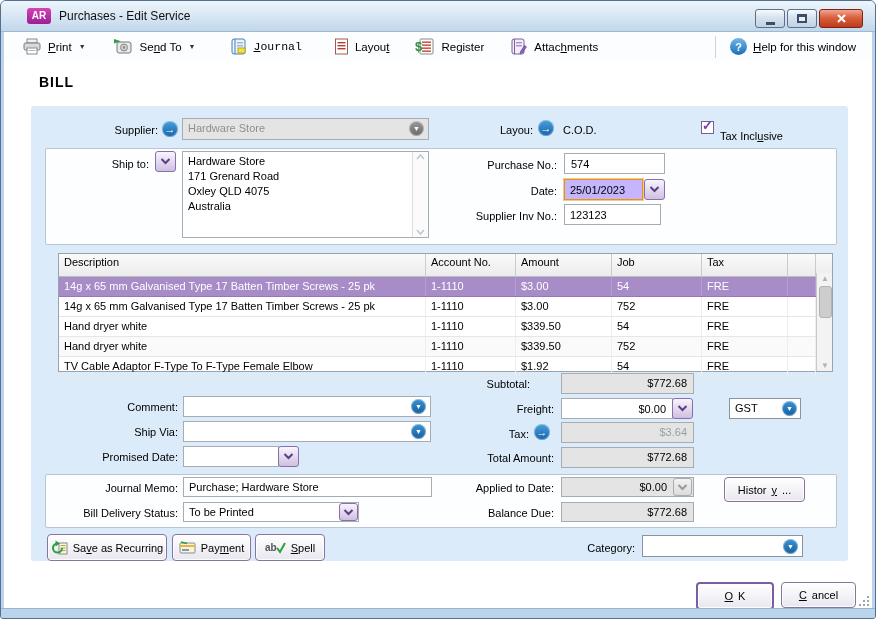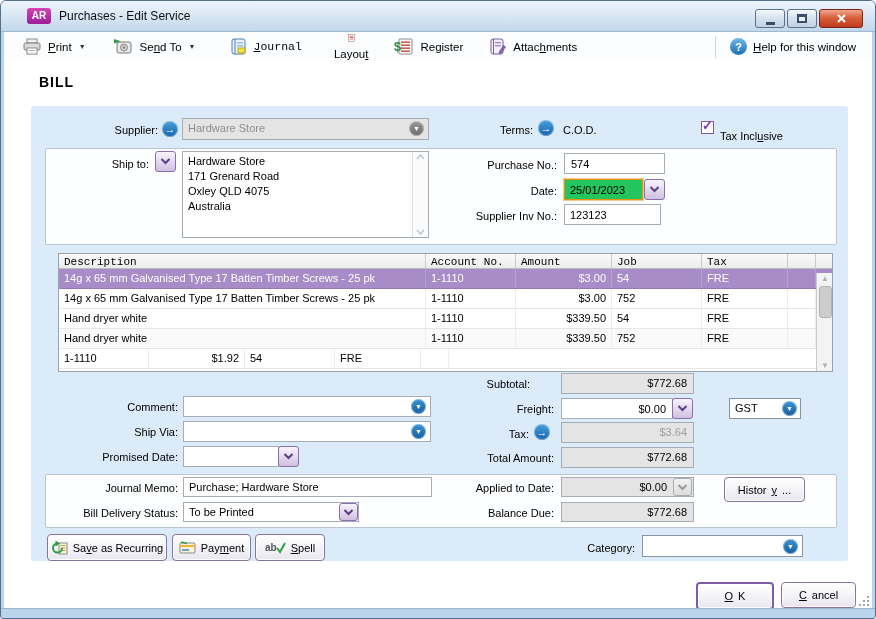--- a/index.html
+++ b/index.html
@@ -29,45 +29,45 @@
   .bluepanel{position:absolute;left:30px;top:105px;width:817px;height:455px;background:#dcebf9;border-radius:3px;}
   .wpanel{position:absolute;background:#fdfeff;border:1px solid #b9c5d1;border-radius:2px;}
   
   .lbl{position:absolute;height:14px;line-height:14px;text-align:right;white-space:nowrap;}
   .val{position:absolute;height:14px;line-height:14px;white-space:nowrap;}
   .field{position:absolute;border:1px solid #a5acb2;background:#fff;font-size:11px;box-sizing:border-box;font-family:inherit;padding:2px 5px;outline:none;}
   div.field{line-height:15px;overflow:hidden;white-space:nowrap;}
   .field.disabled{background:#e4e4e4;}
   .field.graytext{color:#9aa0a5;}
   .field.money{text-align:right;padding-right:6px;}
-  .field.focused{background:#22c55e;border:1px solid #e8940e;box-shadow:0 0 0 1px #f3c98f;}
+  .field.focused{background:#c4b5fd;border:1px solid #e8940e;box-shadow:0 0 0 1px #f3c98f;}
   .goicon{position:absolute;width:16px;height:16px;border-radius:50%;background:linear-gradient(#4aa0dc,#1565aa);color:#fff;text-align:center;line-height:16px;font-size:11px;font-weight:bold;box-shadow:inset 0 0 0 1px rgba(255,255,255,.35);}
   .circle-dd{position:absolute;width:15px;height:15px;border-radius:50%;color:#fff;text-align:center;line-height:15px;font-size:7px;box-shadow:inset 0 0 0 1px rgba(255,255,255,.4);}
   .circle-dd.blue{background:linear-gradient(#3c93d4,#155f9f);}
   .circle-dd.gray{background:linear-gradient(#9a9a9a,#6a6a6a);}
   .pbtn{position:absolute;width:21px;height:21px;border:1px solid #8a6fae;border-radius:3px;background:linear-gradient(#f8f4fc,#e2d7ee 55%,#cfc0e0);display:flex;align-items:center;justify-content:center;box-sizing:border-box;}
   .pbtn.small{width:19px;height:18px;}
   .pbtn.gray{border-color:#a9adb2;background:linear-gradient(#f2f2f2,#dcdcdc);}
   .checkbox{position:absolute;width:13px;height:13px;border:1px solid #7a5d9e;background:#fff;box-sizing:border-box;}
   .checkbox .mark{position:absolute;left:0;top:-4px;color:#7b3fa6;font-size:13px;font-weight:bold;}
   .btn{position:absolute;border:1px solid #87749f;border-radius:4px;background:linear-gradient(#ffffff,#e9e7ef);font-size:11px;display:flex;align-items:center;justify-content:center;gap:5px;box-shadow:inset 0 0 0 1px rgba(255,255,255,.85);cursor:default;}
   .btn.default{border:2px solid #7c5ca4;}
   
   .shipto{position:absolute;left:181px;top:150px;width:247px;height:87px;border:1px solid #a5acb2;background:#fff;box-sizing:border-box;}
   .shipto .line{padding:0 18px 0 5px;line-height:15px;white-space:nowrap;}
   .shipto .line:first-child{padding-top:2px;}
   .sscroll{position:absolute;right:0;top:0;width:15px;height:100%;border-left:1px solid #dcdfe2;background:#fbfbfb;}
   .sscroll svg{position:absolute;left:3px;}
   
   .grid{position:absolute;left:57px;top:252px;width:775px;height:119px;border:1px solid #9aa2aa;background:#fff;box-sizing:border-box;}
-  .grid-header{display:flex;height:15px;background:linear-gradient(#fafafa,#ececec);border-bottom:1px solid #b9bec3;box-sizing:border-box;font-family:Liberation Mono, monospace;}
+  .grid-header{display:flex;height:23px;background:linear-gradient(#fafafa,#ececec);border-bottom:1px solid #b9bec3;box-sizing:border-box;}
   .gh{padding:2px 5px;border-right:1px solid #c8ccd0;box-sizing:border-box;white-space:nowrap;overflow:hidden;}
   .grid-row{display:flex;height:20px;border-bottom:1px solid #e6e6e6;box-sizing:border-box;}
   .gc{padding:3px 5px;border-right:1px solid #eeeeee;box-sizing:border-box;white-space:nowrap;overflow:hidden;}
-  .c-desc{width:367px;}.c-acct{width:90px;}.c-amt{width:96px;text-align:right;}.c-job{width:90px;}.c-tax{width:86px;}.c-blank{width:28px;}.c-sb{width:16px;border-right:none;}
+  .c-desc{width:367px;}.c-acct{width:90px;}.c-amt{width:96px;text-align:left;}.c-job{width:90px;}.c-tax{width:86px;}.c-blank{width:28px;}.c-sb{width:16px;border-right:none;}
   .grid-row.selected{background:#a78cc8;color:#fff;border-bottom-color:#9678b8;}
   .grid-row.selected .gc{border-right-color:#b69ed3;}
   .gscroll{position:absolute;right:0;top:19px;width:16px;height:98px;background:#f3f3f3;border-left:1px solid #c6cacd;box-sizing:border-box;}
   .gthumb{position:absolute;left:2px;top:13px;width:11px;height:30px;background:#cdcdcd;border:1px solid #b3b3b3;border-radius:3px;}
   .chev{color:#a9b4bd;font-size:8px;position:absolute;left:4px;}
   .grip{position:absolute;left:858px;top:594px;width:12px;height:12px;}
   .grip i{position:absolute;width:2px;height:2px;background:#9aa7b5;box-shadow:4px 0 #9aa7b5,8px 0 #9aa7b5, 4px -4px #9aa7b5, 8px -4px #9aa7b5, 8px -8px #9aa7b5;left:0;top:9px;}
 </style>
 </head>
 <body>
@@ -116,21 +116,21 @@
     <div class="titem" style="margin-left:22px;font-family:Liberation Mono, monospace;">
       <svg width="18" height="17" viewBox="0 0 18 17">
           <rect x="2" y="1" width="13" height="15" rx="2" fill="#eaf3fb" stroke="#4d7fb5"></rect>
           <line x1="5" y1="1" x2="5" y2="16" stroke="#4d7fb5"></line>
           <rect x="7" y="4" width="6" height="1.5" fill="#9db9d6"></rect>
           <rect x="7" y="7" width="6" height="1.5" fill="#9db9d6"></rect>
           <rect x="8" y="10" width="7" height="5" fill="#f7e23f" stroke="#b9a81f"></rect>
         </svg>
       <span><u>J</u>ournal</span>
     </div>
-    <div class="titem" style="margin-left:20px;flex-direction:column;">
+    <div class="titem" style="margin-left:20px;">
       <svg width="15" height="17" viewBox="0 0 15 17">
           <rect x="1.5" y="1" width="12" height="15" fill="#fff" stroke="#a05a52"></rect>
           <rect x="3.5" y="4" width="8" height="1.4" fill="#c0392b"></rect>
           <rect x="3.5" y="7" width="8" height="1.4" fill="#c0392b"></rect>
           <rect x="3.5" y="10" width="8" height="1.4" fill="#c0392b"></rect>
         </svg>
       <span>Layou<u>t</u></span>
     </div>
     <div class="titem" style="margin-left:14px;">
       <svg width="20" height="17" viewBox="0 0 20 17">
@@ -163,21 +163,21 @@
 
   <div class="main"></div>
   <div class="heading">BILL</div>
   <div class="bluepanel"></div>
 
   <div class="lbl" style="left:60px;top:122px;width:97px;">Supplier:</div>
   <span class="goicon" style="left:161px;top:120px;">→</span>
   <div class="field disabled" style="left:181px;top:117px;width:247px;height:22px;color:#8f8f8f;">Hardware Store</div>
   <span class="circle-dd gray" style="left:408px;top:120px;">▼</span>
 
-  <div class="lbl" style="left:455px;top:122px;width:77px;">Terms:</div>
+  <div class="lbl" style="left:455px;top:122px;width:77px;">Layou:</div>
   <span class="goicon" style="left:537px;top:119px;">→</span>
   <div class="val" style="left:562px;top:122px;">C.O.D.</div>
 
   <span class="checkbox" style="left:700px;top:120px;">
       <span class="mark">✓</span>
     </span>
   <div class="val" style="left:719px;top:120px;margin-top:8px;">Tax Incl<u>u</u>sive</div>
 
   <div class="wpanel" style="left:44px;top:147px;width:790px;height:95px;"></div>
 
@@ -252,20 +252,21 @@
     </div>
     <div class="grid-row" style="background:#fafafa;">
       <div class="gc c-desc">Hand dryer white</div>
       <div class="gc c-acct">1-1110</div>
       <div class="gc c-amt">$339.50</div>
       <div class="gc c-job">752</div>
       <div class="gc c-tax">FRE</div>
       <div class="gc c-blank"></div>
     </div>
     <div class="grid-row">
+      <div class="gc c-desc">TV Cable Adaptor F-Type To F-Type Female Elbow</div>
       <div class="gc c-acct">1-1110</div>
       <div class="gc c-amt">$1.92</div>
       <div class="gc c-job">54</div>
       <div class="gc c-tax">FRE</div>
       <div class="gc c-blank"></div>
     </div>
     <div class="gscroll">
       <span class="chev" style="top:1px;">▲</span>
       <div class="gthumb"></div>
       <span class="chev" style="bottom:1px;">▼</span>

